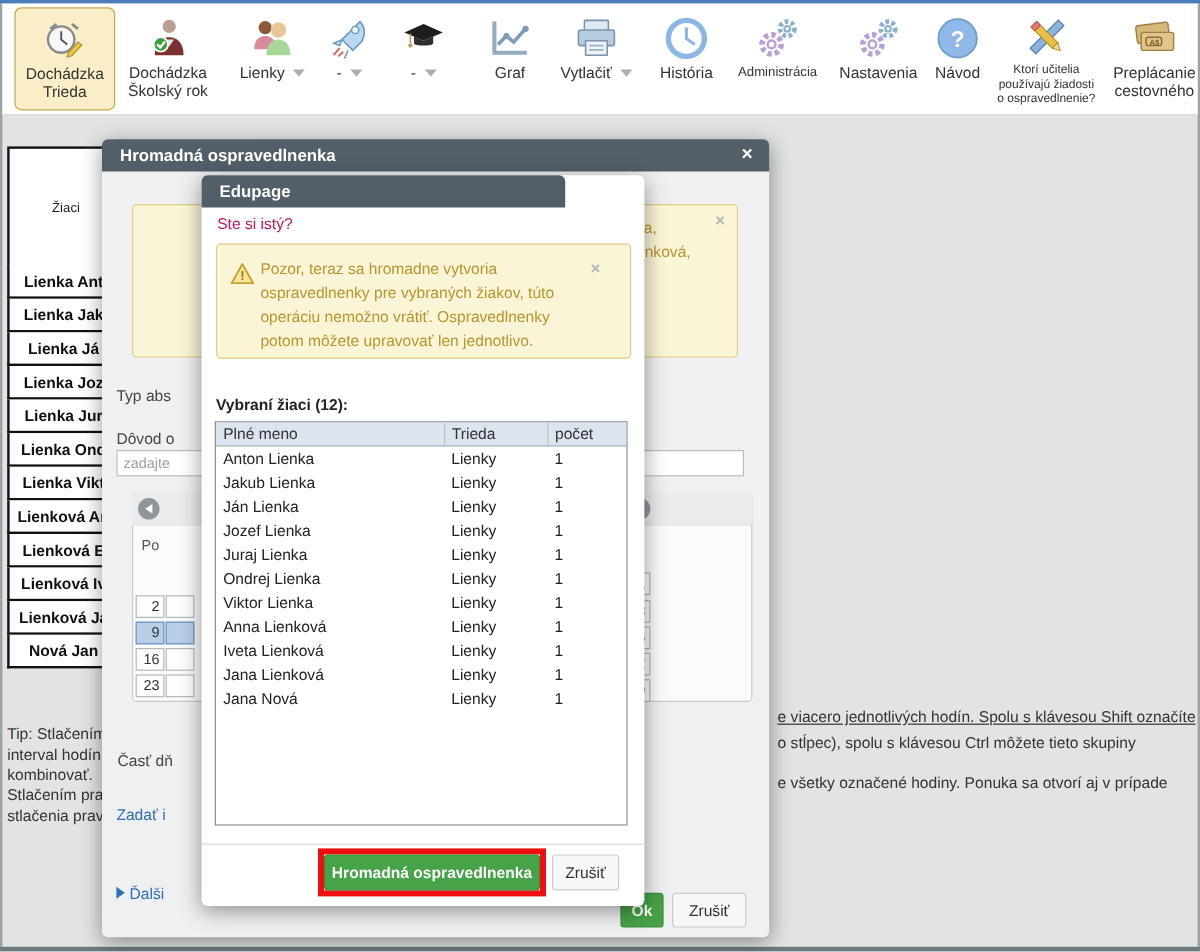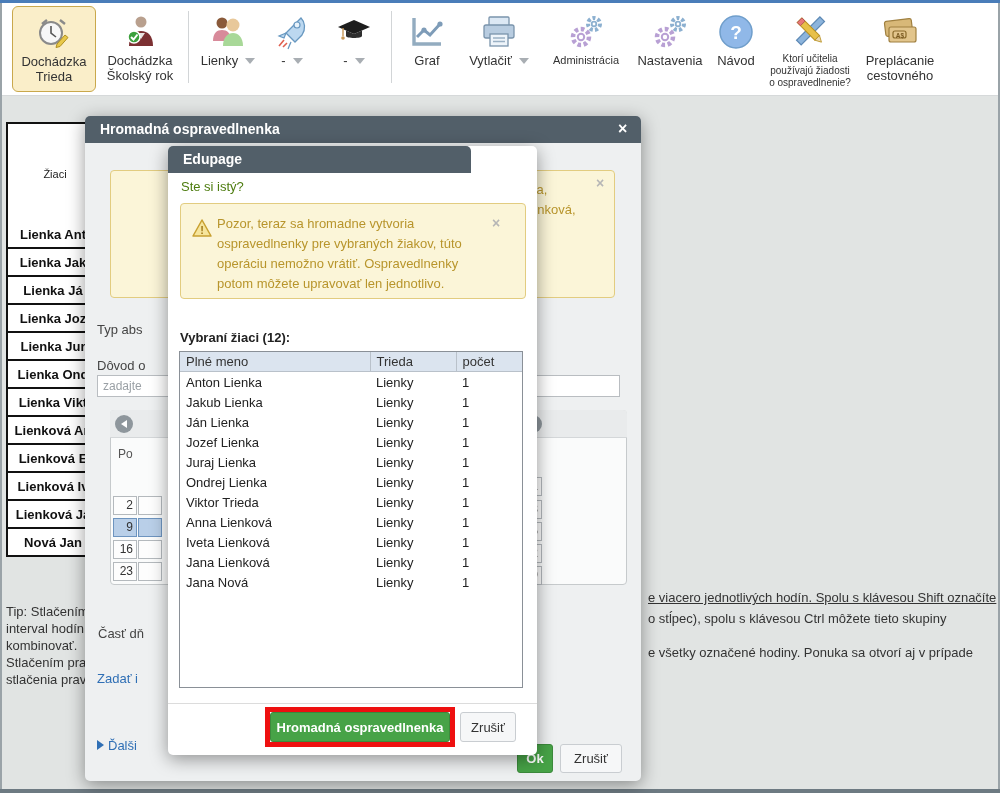--- a/index.html
+++ b/index.html
@@ -165,20 +165,29 @@
             <rect x="9" y="4" width="20" height="9" rx="1" fill="#dce8f4" stroke="#7a94ac" stroke-width="1.3"></rect>
             <rect x="4" y="12" width="30" height="13" rx="2" fill="#b8cce0" stroke="#7a94ac" stroke-width="1.3"></rect>
             <rect x="10" y="21" width="18" height="12" fill="#eef4fa" stroke="#7a94ac" stroke-width="1.3"></rect>
             <path d="M13 25 h12 M13 28.5 h12" stroke="#9ab0c4" stroke-width="1.4"></path>
           </svg>
       </div>
       <div class="lblrow">
           <span class="tb-label">Vytlačiť</span>
           <span class="caret"></span>
         </div>
+    </div>
+    <div class="tb-item" style="width:64px">
+      <div class="tb-icon">
+        <svg width="40" height="40" viewBox="0 0 40 40">
+            <circle cx="20" cy="20" r="15" fill="#fff" stroke="#8cb6e4" stroke-width="4.5"></circle>
+            <path d="M20 11 v9 l7 5" stroke="#8cb6e4" stroke-width="2.6" fill="none"></path>
+          </svg>
+      </div>
+      <div class="tb-label">História</div>
     </div>
     <div class="tb-item" style="width:88px">
       <div class="tb-icon">
         <svg width="38" height="38" viewBox="0 0 38 38">
             <circle cx="14" cy="24" r="8" fill="none" stroke="#b8a0d4" stroke-width="4.5" stroke-dasharray="3.6 2.6"></circle>
             <circle cx="14" cy="24" r="3.2" fill="none" stroke="#b8a0d4" stroke-width="2"></circle>
             <circle cx="27" cy="11" r="6" fill="none" stroke="#8cb0d0" stroke-width="4" stroke-dasharray="3 2.2"></circle>
             <circle cx="27" cy="11" r="2.3" fill="none" stroke="#8cb0d0" stroke-width="1.8"></circle>
           </svg>
       </div>
@@ -307,21 +316,21 @@
 
   <div class="abs btn-green z11" style="left:517px;top:744px;width:36px;height:29px;">Ok</div>
   <div class="abs btn-plain z11" style="left:560px;top:744px;width:62px;height:29px;">Zrušiť</div>
 
   <div class="modal-bg z20" style="left:168px;top:146px;width:369px;height:609px;background:#fff;"></div>
   <div class="titlebar z21" style="left:168px;top:146px;width:303px;">
     <span class="t-text">Edupage</span>
   </div>
   <div class="close-x z21" style="left:515px;top:151px;">×</div>
 
-  <div class="abs z21" style="left:181px;top:179px;font-size:13px;color:#4d7c0f;">Ste si istý?</div>
+  <div class="abs z21" style="left:181px;top:179px;font-size:13px;color:#be185d;">Ste si istý?</div>
 
   <div class="abs warnbox z21" style="left:180px;top:203px;width:346px;height:96px;"></div>
   <div class="abs z21" style="left:192px;top:219px;">
     <svg width="20" height="18" viewBox="0 0 20 18">
         <path d="M10 1 L19 17 H1 z" fill="#f6e59c" stroke="#c8a030" stroke-width="1.5" stroke-linejoin="round"></path>
         <text x="10" y="14.5" text-anchor="middle" font-size="11" font-weight="bold" fill="#a07818" font-family="Liberation Sans,sans-serif">!</text>
       </svg>
   </div>
   <div class="abs warn-text z21" style="left:217px;top:214px;width:272px;">Pozor, teraz sa hromadne vytvoria ospravedlnenky pre vybraných žiakov, túto operáciu nemožno vrátiť. Ospravedlnenky potom môžete upravovať len jednotlivo.</div>
   <div class="abs box-x z21" style="left:492px;top:216px;">×</div>
@@ -367,21 +376,21 @@
             <td>Juraj Lienka</td>
             <td>Lienky</td>
             <td>1</td>
           </tr>
           <tr>
             <td>Ondrej Lienka</td>
             <td>Lienky</td>
             <td>1</td>
           </tr>
           <tr>
-            <td>Viktor Trieda</td>
+            <td>Viktor Lienka</td>
             <td>Lienky</td>
             <td>1</td>
           </tr>
           <tr>
             <td>Anna Lienková</td>
             <td>Lienky</td>
             <td>1</td>
           </tr>
           <tr>
             <td>Iveta Lienková</td>

